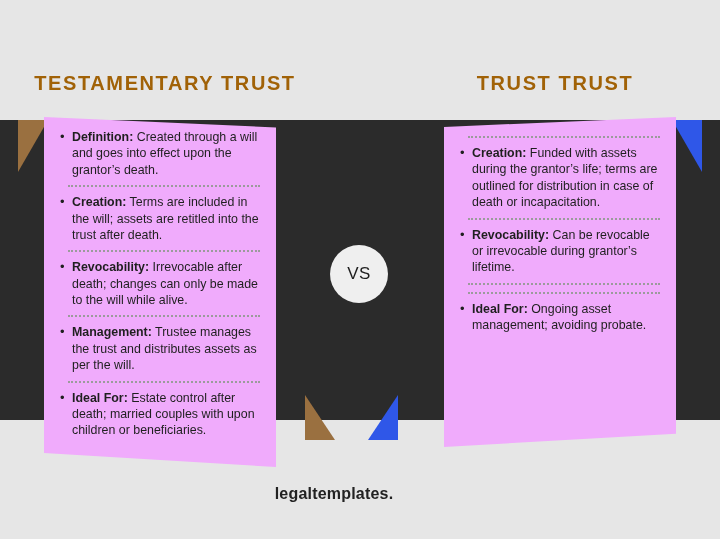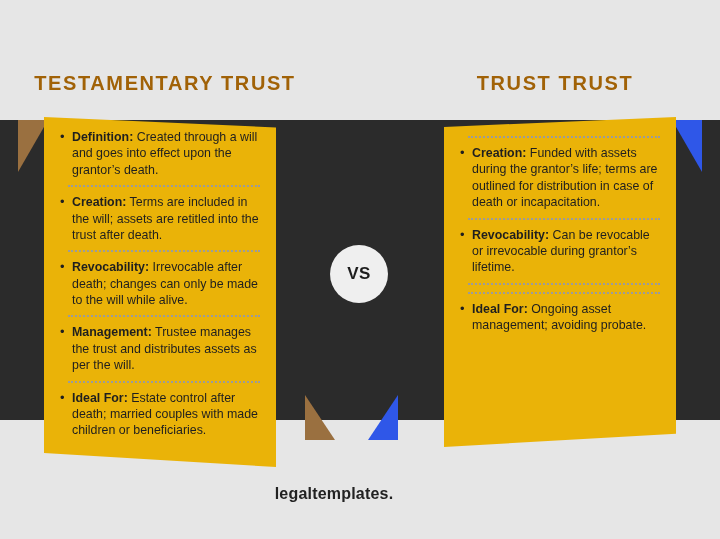--- a/index.html
+++ b/index.html
@@ -69,21 +69,21 @@
     color: #a16207;
     text-align: center;
   }
   #title-left  { left: 20px;  width: 290px; }
   #title-right { right: 20px; width: 290px; }
 
   .card {
     position: absolute;
     top: 117px;
     width: 232px;
-    background: #eab308;
+    background: #f0abfc;
     padding: 12px 14px 14px 14px;
     box-sizing: border-box;
     color: #1d1d1d;
   }
   #card-left {
     left: 44px;
     height: 350px;
     clip-path: polygon(0 0, 100% 3%, 100% 100%, 0 96%);
   }
   #card-right {
@@ -124,21 +124,21 @@
   .vs-badge {
     position: absolute;
     left: 330px;
     top: 245px;
     width: 58px;
     height: 58px;
     border-radius: 50%;
     background: #efefef;
     color: #1d1d1d;
     font-size: 17px;
-    font-weight: bold;
+    font-weight: normal;
     letter-spacing: 0.5px;
     display: flex;
     align-items: center;
     justify-content: center;
   }
 
   .brand {
     position: absolute;
     left: 0;
     top: 485px;
@@ -168,21 +168,21 @@
   <div class="card" id="card-left">
     <ul class="items">
       <li><span class="term">Definition:</span><span> Created through a will and goes into effect upon the grantor’s death.</span></li>
       <div class="dotsep"></div>
       <li><span class="term">Creation:</span><span> Terms are included in the will; assets are retitled into the trust after death.</span></li>
       <div class="dotsep"></div>
       <li><span class="term">Revocability:</span><span> Irrevocable after death; changes can only be made to the will while alive.</span></li>
       <div class="dotsep"></div>
       <li><span class="term">Management:</span><span> Trustee manages the trust and distributes assets as per the will.</span></li>
       <div class="dotsep"></div>
-      <li><span class="term">Ideal For:</span><span> Estate control after death; married couples with made children or beneficiaries.</span></li>
+      <li><span class="term">Ideal For:</span><span> Estate control after death; married couples with upon children or beneficiaries.</span></li>
     </ul>
   </div>
 
   <div class="card" id="card-right">
     <ul class="items">
       <div class="dotsep"></div>
       <li><span class="term">Creation:</span><span> Funded with assets during the grantor’s life; terms are outlined for distribution in case of death or incapacitation.</span></li>
       <div class="dotsep"></div>
       <li><span class="term">Revocability:</span><span> Can be revocable or irrevocable during grantor’s lifetime.</span></li>
       <div class="dotsep"></div>

